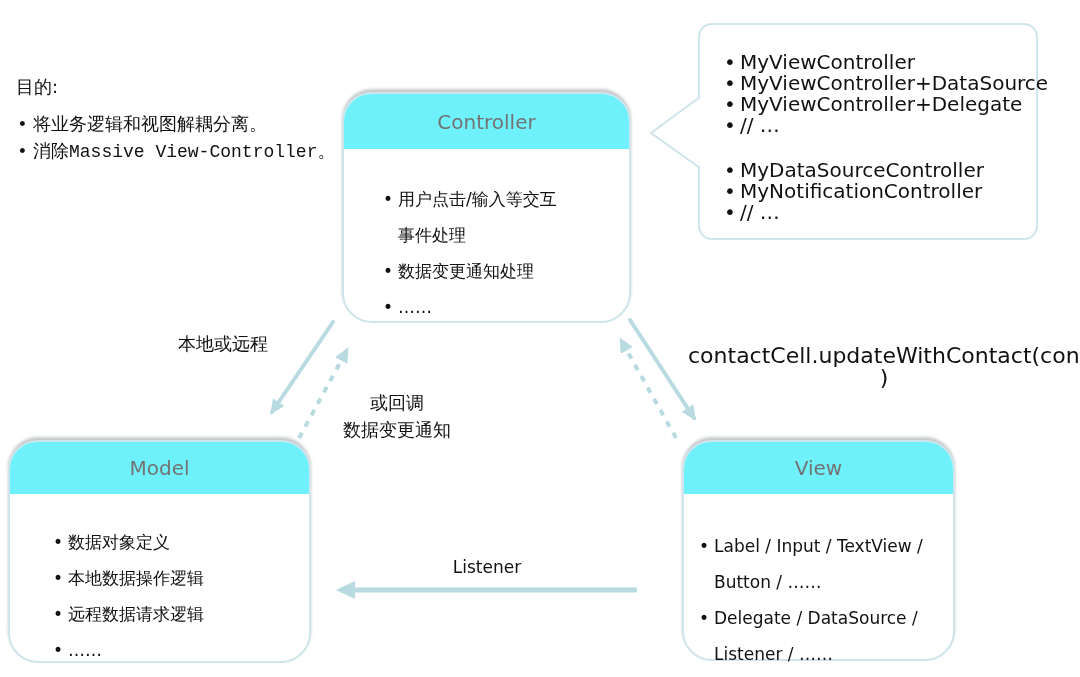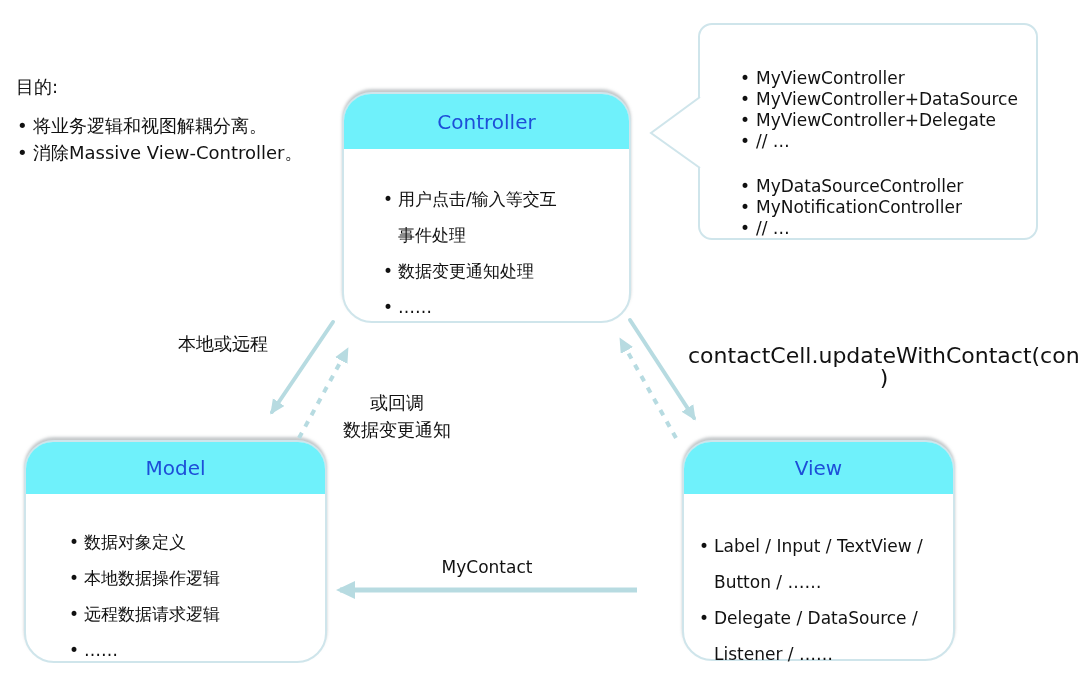--- a/index.html
+++ b/index.html
@@ -12,51 +12,51 @@
   .box{
     position:absolute;background:#ffffff;
     border:2px solid #cfe5eb;border-radius:30px;
     box-shadow:0 -3px 3px rgba(150,156,160,.55);
     z-index:1;box-sizing:border-box;
   }
   .box-header{
     background:#6ff1fb;border-radius:27px 27px 0 0;
     border-bottom:4px solid #ffffff;
     display:flex;align-items:center;justify-content:center;
-    font-size:20px;color:#1d4ed8;
+    font-size:20px;color:#737373;
   }
   .box.controller{left:342px;top:92px;width:289px;height:231px;}
   .box.controller .box-header{height:55px;}
-  .box.model{left:8px;top:440px;width:303px;height:223px;margin-left:16px;}
+  .box.model{left:8px;top:440px;width:303px;height:223px;}
   .box.model .box-header{height:52px;}
   .box.view{left:682px;top:440px;width:273px;height:221px;}
   .box.view .box-header{height:52px;text-align:right;}
 
   ul.items{list-style:none;margin:0;padding:0;font-size:17px;line-height:36px;}
   ul.items li{position:relative;padding-left:16px;}
   ul.items li::before{content:"\2022";position:absolute;left:1px;}
   .box.controller ul.items{margin:28px 0 0 38px;width:186px;}
   .box.model ul.items{margin:26px 0 0 42px;width:220px;}
   .box.view ul.items{margin:30px 0 0 14px;width:242px;}
 
   
   .callout{
     position:absolute;left:698px;top:23px;width:340px;height:217px;
     background:#ffffff;border:2px solid #cfe5eb;border-radius:14px;
     z-index:1;box-sizing:border-box;padding:27px 10px 0 22px;
   }
-  .callout ul{list-style:none;margin:16px;padding:0;font-size:17px;line-height:21px;}
+  .callout ul{list-style:none;margin:0;padding:0;font-size:20px;line-height:21px;}
   .callout ul li{position:relative;padding-left:18px;}
   .callout ul li::before{content:"\2022";position:absolute;left:2px;}
   .callout ul.group2{margin-top:24px;}
 
   
   .purpose{position:absolute;left:16px;top:74px;width:330px;font-size:18px;z-index:2;}
   .purpose .heading{margin-bottom:12px;line-height:26px;}
-  .purpose ul{list-style:none;margin:0;padding:0;line-height:27px;}
+  .purpose ul{list-style:none;margin:0;padding:0;line-height:27px;font-family:Liberation Mono, monospace;}
   .purpose ul li{position:relative;padding-left:17px;}
   .purpose ul li::before{content:"\2022";position:absolute;left:1px;}
 
   
   svg.overlay{position:absolute;left:0;top:0;z-index:3;pointer-events:none;}
 
   
   .edge-label{position:absolute;z-index:4;color:#111111;text-align:center;}
   .edge-label.cm{left:125px;top:331px;width:196px;font-size:18px;line-height:26px;}
   .edge-label.mc{left:316px;top:389px;width:162px;font-size:18px;line-height:27px;}
@@ -153,16 +153,16 @@
   <div class="edge-label mc">
     <div>或回调</div>
     <div>数据变更通知</div>
   </div>
 
   <div class="edge-label cv">
     <span>contactCell.updateWithContact(contactInfo )</span>
   </div>
 
   <div class="edge-label vm">
-    <span>MyContact</span>
+    <span>Listener</span>
   </div>
 
 </div>
 
 </body></html>

